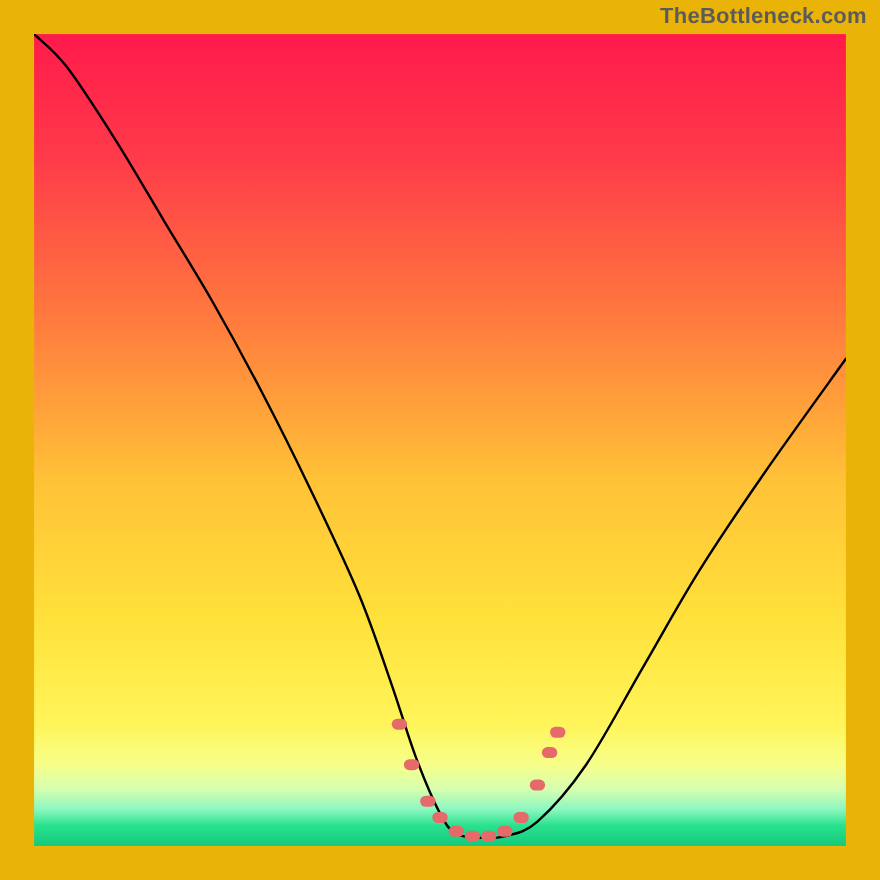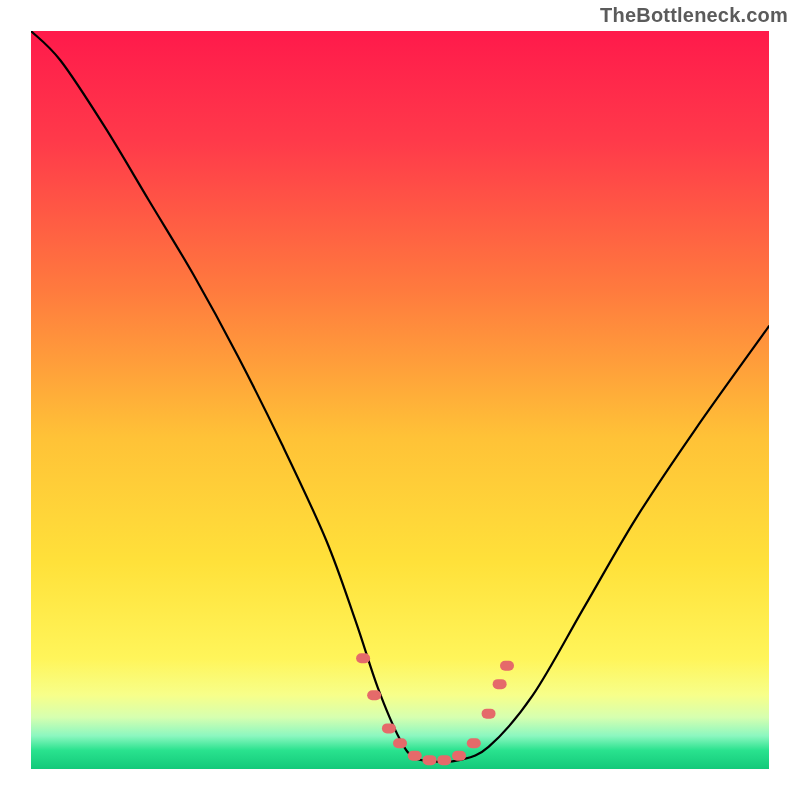--- a/index.html
+++ b/index.html
@@ -10,21 +10,21 @@
     overflow: hidden;
     background: #000;
     font-family: Arial, Helvetica, sans-serif;
   }
   .frame {
     position: absolute;
     top: 0;
     left: 0;
     width: 800px;
     height: 800px;
-    background: #ffffff;
+    background: #eab308;
   }
   .watermark {
     position: absolute;
     top: 4px;
     right: 12px;
     font-size: 20px;
     font-weight: 600;
     color: #5b5b5b;
     letter-spacing: 0.2px;
     user-select: none;

